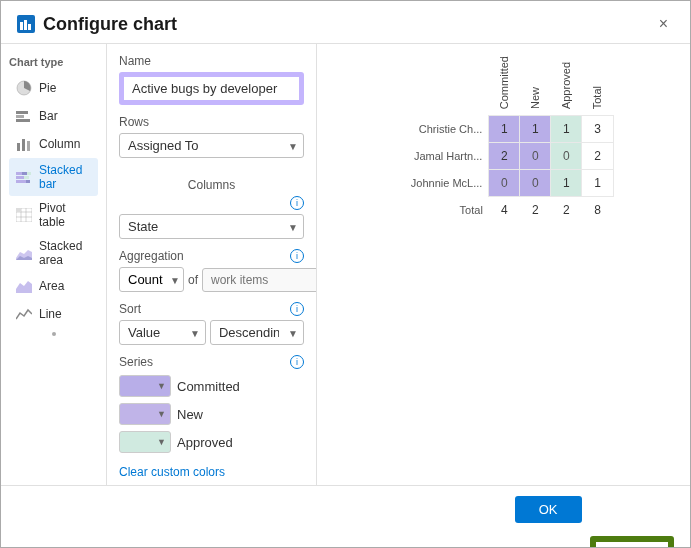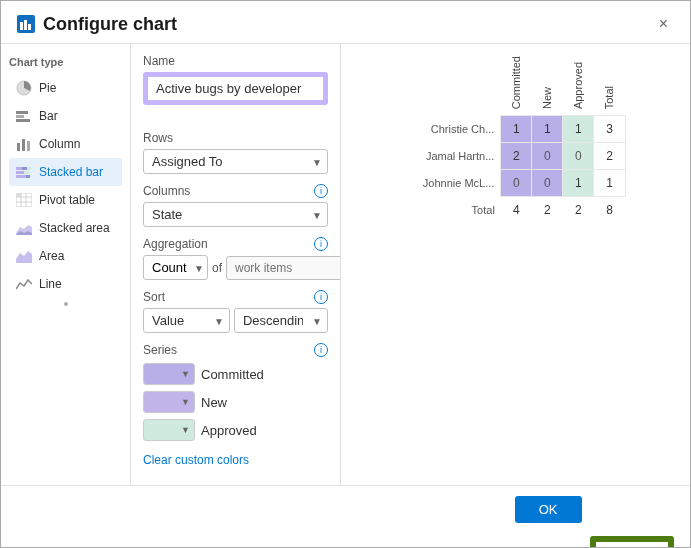--- a/index.html
+++ b/index.html
@@ -48,21 +48,21 @@
       padding: 2px 6px;
       border: none;
       background: none;
     }
     .main-content {
       display: flex;
       height: calc(548px - 55px - 52px);
     }
     
     .chart-type-panel {
-      width: 130px;
+      width: 106px;
       padding: 12px 8px;
       border-right: 1px solid #e0e0e0;
     }
     .chart-type-label {
       font-size: 11px;
       color: #666;
       margin-bottom: 6px;
       font-weight: 600;
     }
     .chart-type-item {
@@ -91,21 +91,21 @@
     .config-panel {
       width: 210px;
       padding: 10px 12px;
       border-right: 1px solid #e0e0e0;
       overflow-y: auto;
     }
     .field-label {
       font-size: 12px;
       color: #555;
       margin-bottom: 4px;
-      margin-top: 26px;
+      margin-top: 10px;
     }
     .field-label:first-child { margin-top: 0; }
     .text-input {
       width: 100%;
       padding: 4px 8px;
       border: 5px solid #c4b5fd;
       border-radius: 3px;
       font-size: 13px;
       color: #333;
     }
@@ -433,21 +433,21 @@
     
     <div class="field-label">Rows</div>
     <div class="select-wrapper">
       <select class="select-box">
         <option>Assigned To</option>
       </select>
       <span class="select-arrow">▼</span>
     </div>
 
     
-    <div class="field-row" style="margin-top:10px; margin-bottom:4px;">
+    <div class="field-row" style="margin-top:20px; margin-bottom:4px;flex-direction:column;">
       <span class="field-label" style="margin:0;">Columns</span>
       <span class="info-icon">i</span>
     </div>
     <div class="select-wrapper">
       <select class="select-box">
         <option>State</option>
       </select>
       <span class="select-arrow">▼</span>
     </div>
 

